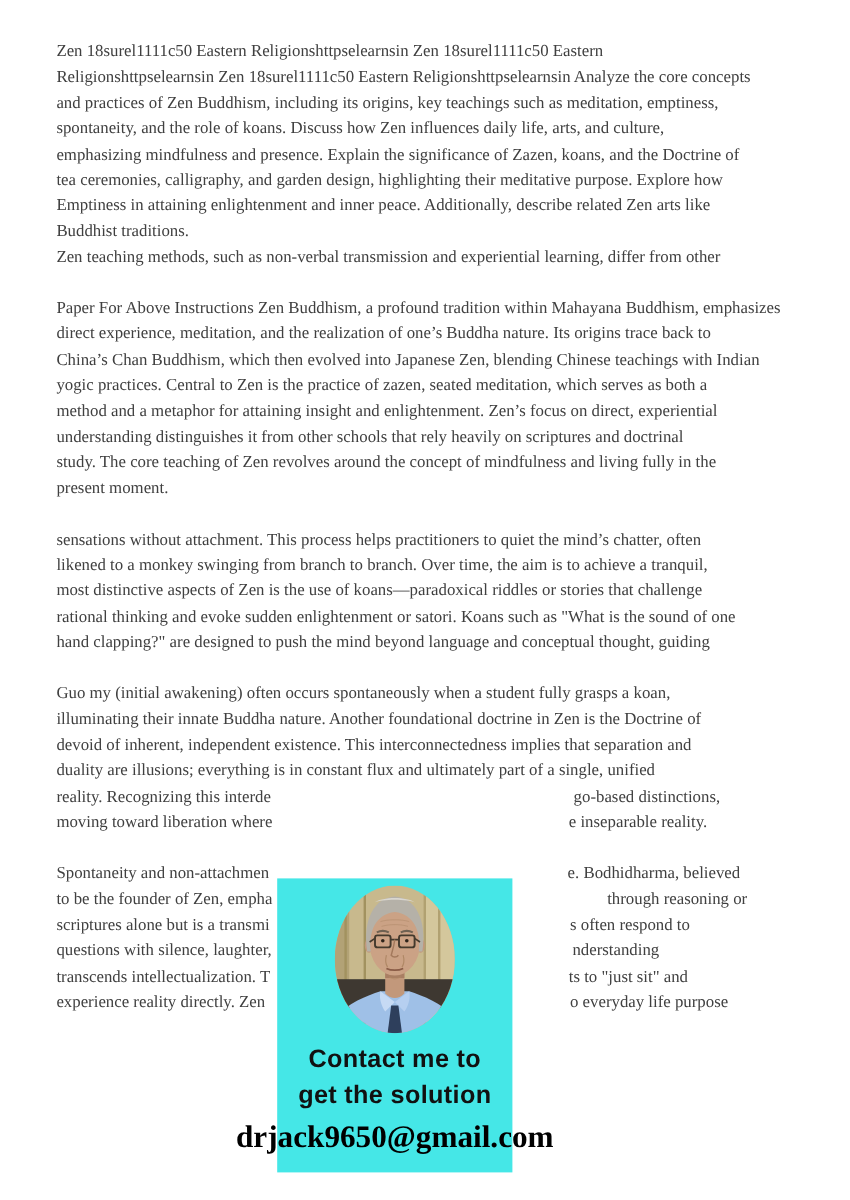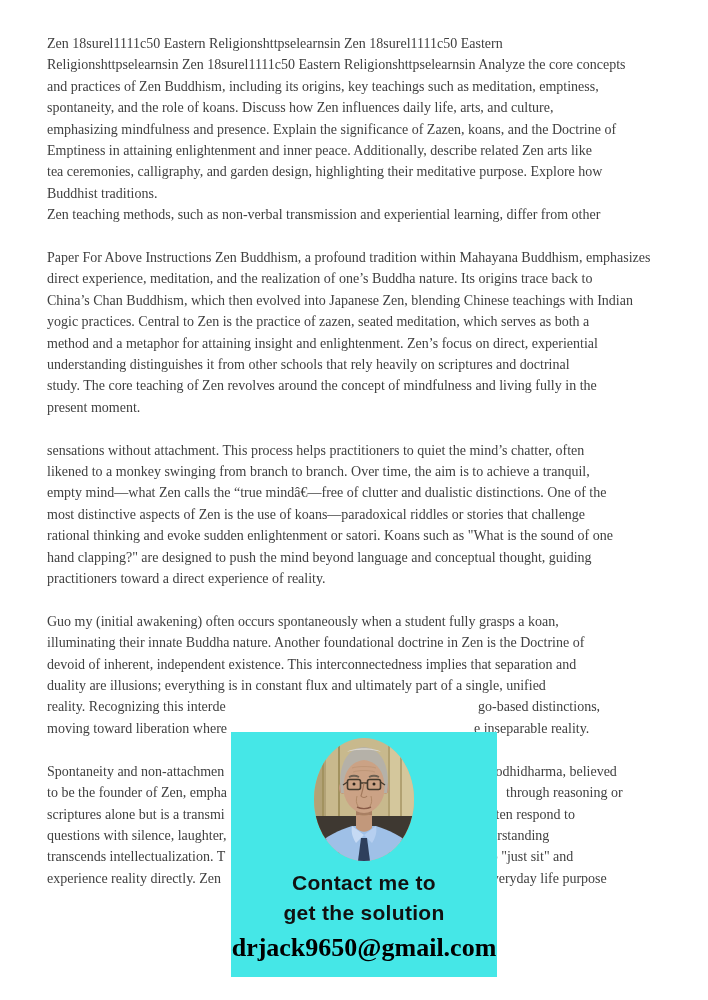--- a/index.html
+++ b/index.html
@@ -19,21 +19,21 @@
   .para { margin:0 0 21.5px 0; }
   .line {
     height:21.4px; line-height:21.4px;
     white-space:nowrap; position:relative;
   }
   .frag-right { position:absolute; top:0; white-space:nowrap; }
 
   
   .overlay {
     position:absolute; left:231px; top:732px;
-    width:266px; height:245px;
+    width:196px; height:245px;
     background:#45E7E7;
     z-index:5;
     display:flex; flex-direction:column; align-items:center;
   }
   .photo-oval {
     margin-top:6px;
     width:100px; height:123px;
     flex:0 0 auto;
   }
   .contact-text {
@@ -59,43 +59,41 @@
 
 <div class="page">
 
   <div class="doc">
       <div class="para">
         <div class="line">Zen 18surel1111c50 Eastern Religionshttpselearnsin Zen 18surel1111c50 Eastern</div>
         <div class="line">Religionshttpselearnsin Zen 18surel1111c50 Eastern Religionshttpselearnsin Analyze the core concepts</div>
         <div class="line">and practices of Zen Buddhism, including its origins, key teachings such as meditation, emptiness,</div>
         <div class="line">spontaneity, and the role of koans. Discuss how Zen influences daily life, arts, and culture,</div>
         <div class="line">emphasizing mindfulness and presence. Explain the significance of Zazen, koans, and the Doctrine of</div>
+        <div class="line">tea ceremonies, calligraphy, and garden design, highlighting their meditative purpose. Explore how</div>
         <div class="line">Emptiness in attaining enlightenment and inner peace. Additionally, describe related Zen arts like</div>
-        <div class="line">tea ceremonies, calligraphy, and garden design, highlighting their meditative purpose. Explore how</div>
         <div class="line">Buddhist traditions.</div>
         <div class="line">Zen teaching methods, such as non-verbal transmission and experiential learning, differ from other</div>
       </div>
       <div class="para">
         <div class="line">Paper For Above Instructions Zen Buddhism, a profound tradition within Mahayana Buddhism, emphasizes</div>
         <div class="line">direct experience, meditation, and the realization of one’s Buddha nature. Its origins trace back to</div>
         <div class="line">China’s Chan Buddhism, which then evolved into Japanese Zen, blending Chinese teachings with Indian</div>
         <div class="line">yogic practices. Central to Zen is the practice of zazen, seated meditation, which serves as both a</div>
         <div class="line">method and a metaphor for attaining insight and enlightenment. Zen’s focus on direct, experiential</div>
         <div class="line">understanding distinguishes it from other schools that rely heavily on scriptures and doctrinal</div>
         <div class="line">study. The core teaching of Zen revolves around the concept of mindfulness and living fully in the</div>
         <div class="line">present moment.</div>
       </div>
       <div class="para">
         <div class="line">sensations without attachment. This process helps practitioners to quiet the mind’s chatter, often</div>
         <div class="line">likened to a monkey swinging from branch to branch. Over time, the aim is to achieve a tranquil,</div>
-        <div class="line">empty mind—what Zen calls the “true mindâ€—free of clutter and dualistic distinctions. One of the</div>
         <div class="line">most distinctive aspects of Zen is the use of koans—paradoxical riddles or stories that challenge</div>
         <div class="line">rational thinking and evoke sudden enlightenment or satori. Koans such as "What is the sound of one</div>
         <div class="line">hand clapping?" are designed to push the mind beyond language and conceptual thought, guiding</div>
-        <div class="line">practitioners toward a direct experience of reality.</div>
       </div>
       <div class="para">
         <div class="line">Guo my (initial awakening) often occurs spontaneously when a student fully grasps a koan,</div>
         <div class="line">illuminating their innate Buddha nature. Another foundational doctrine in Zen is the Doctrine of</div>
         <div class="line">devoid of inherent, independent existence. This interconnectedness implies that separation and</div>
         <div class="line">duality are illusions; everything is in constant flux and ultimately part of a single, unified</div>
         <div class="line"><span>reality. Recognizing this interde</span><span class="frag-right" style="left: 431px;">go-based distinctions,</span></div>
         <div class="line"><span>moving toward liberation where</span><span class="frag-right" style="left: 427px;">e inseparable reality.</span></div>
       </div>
       <div class="para">

